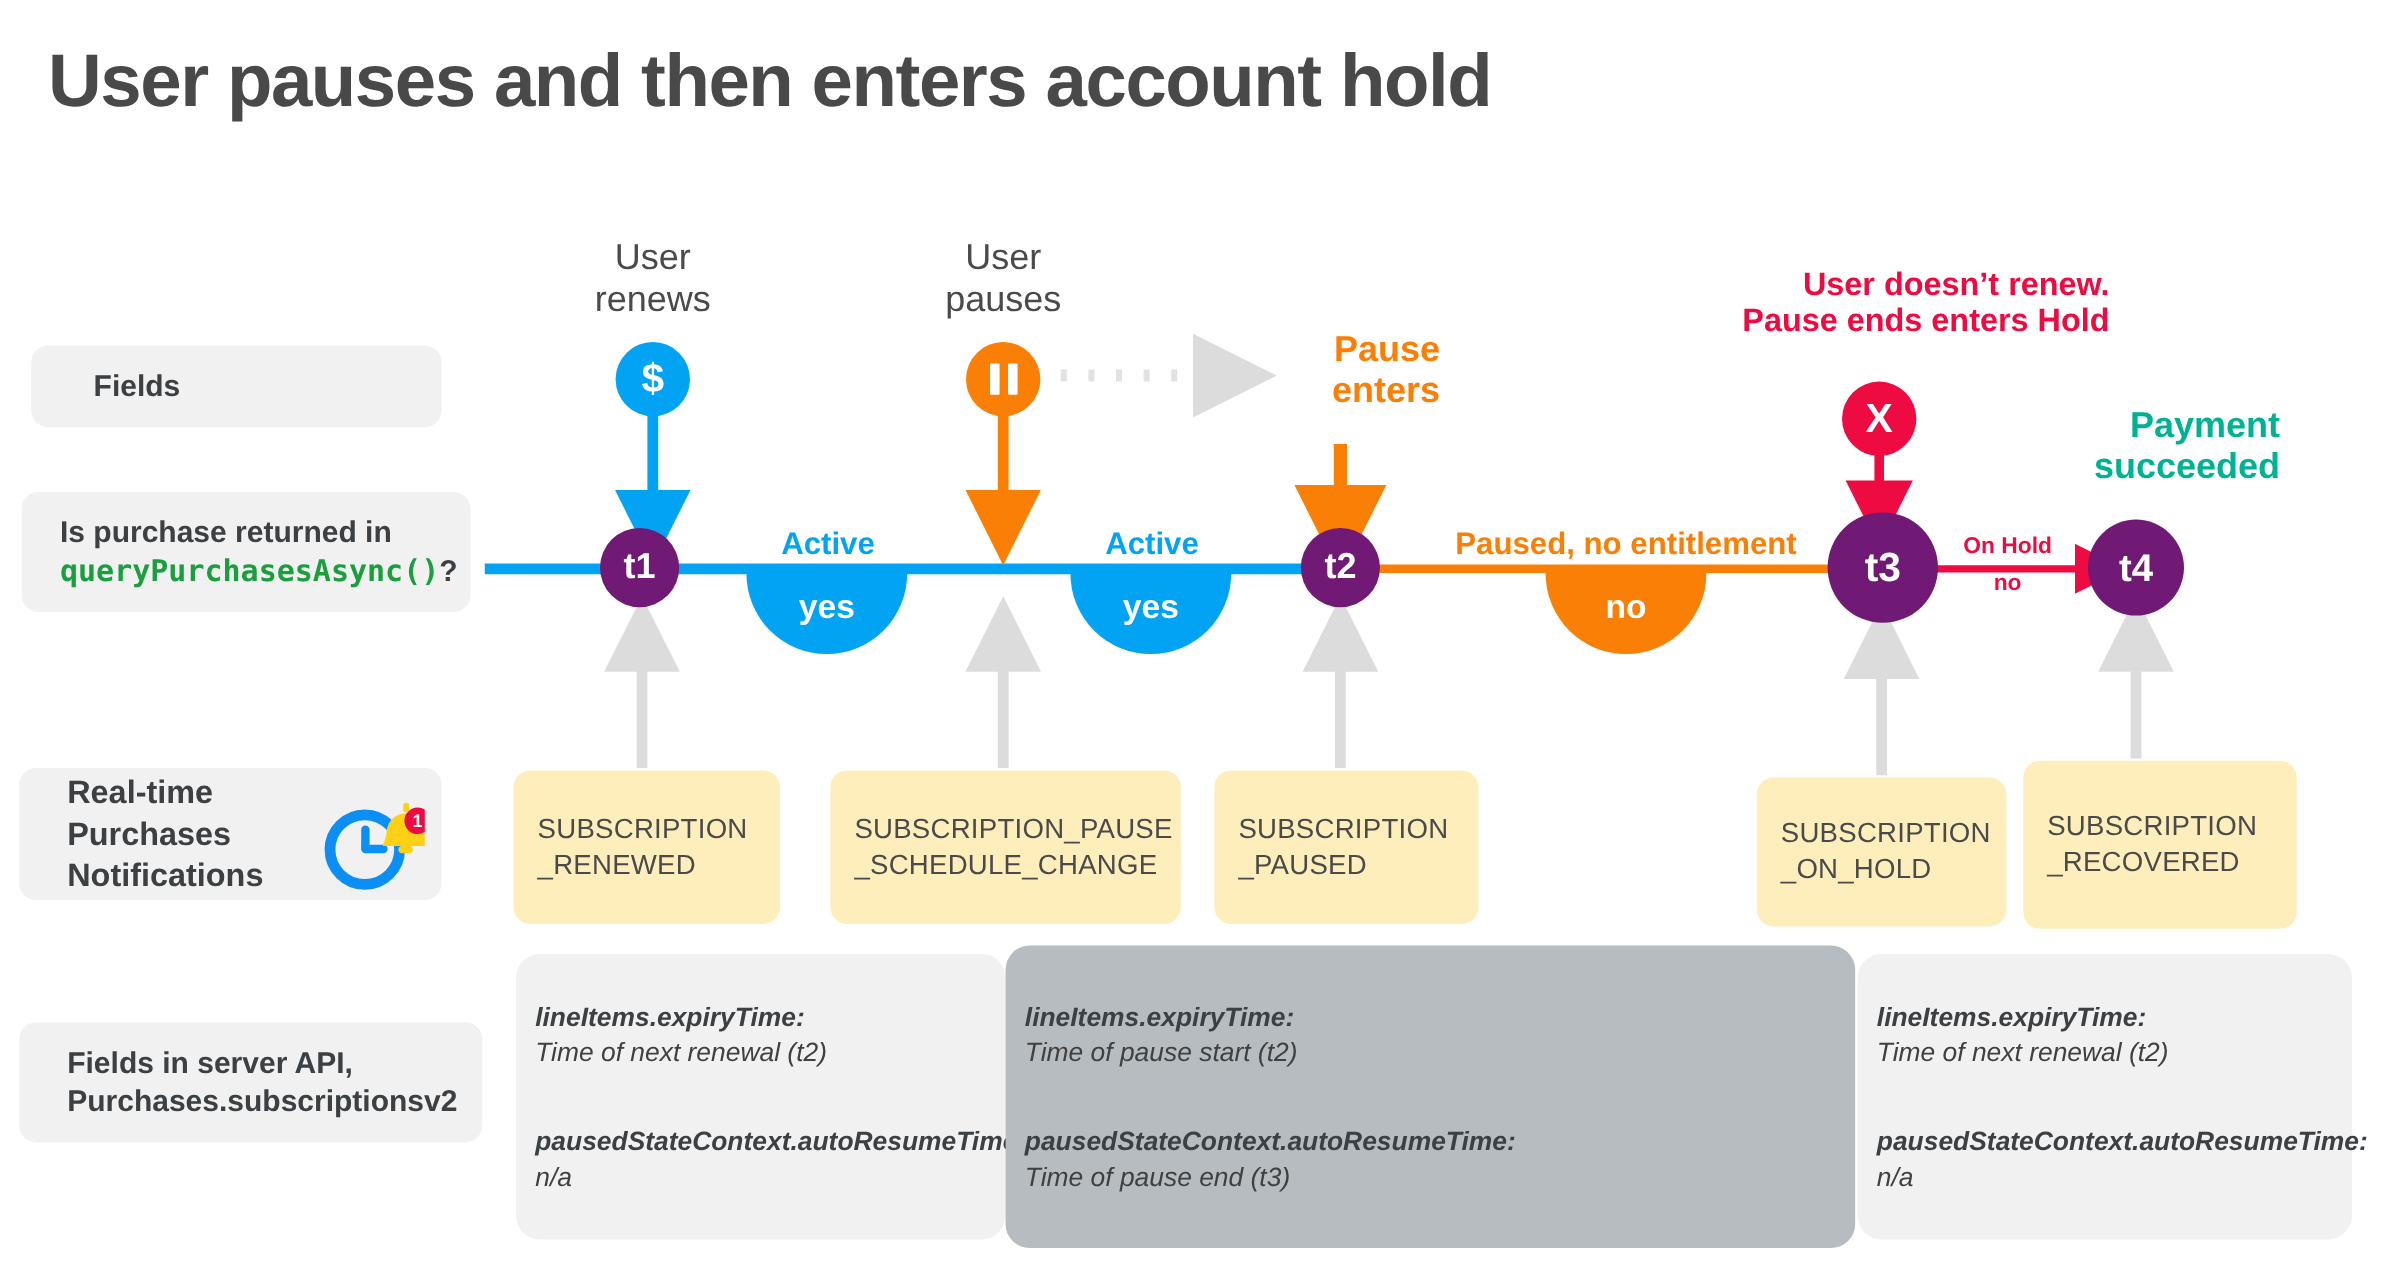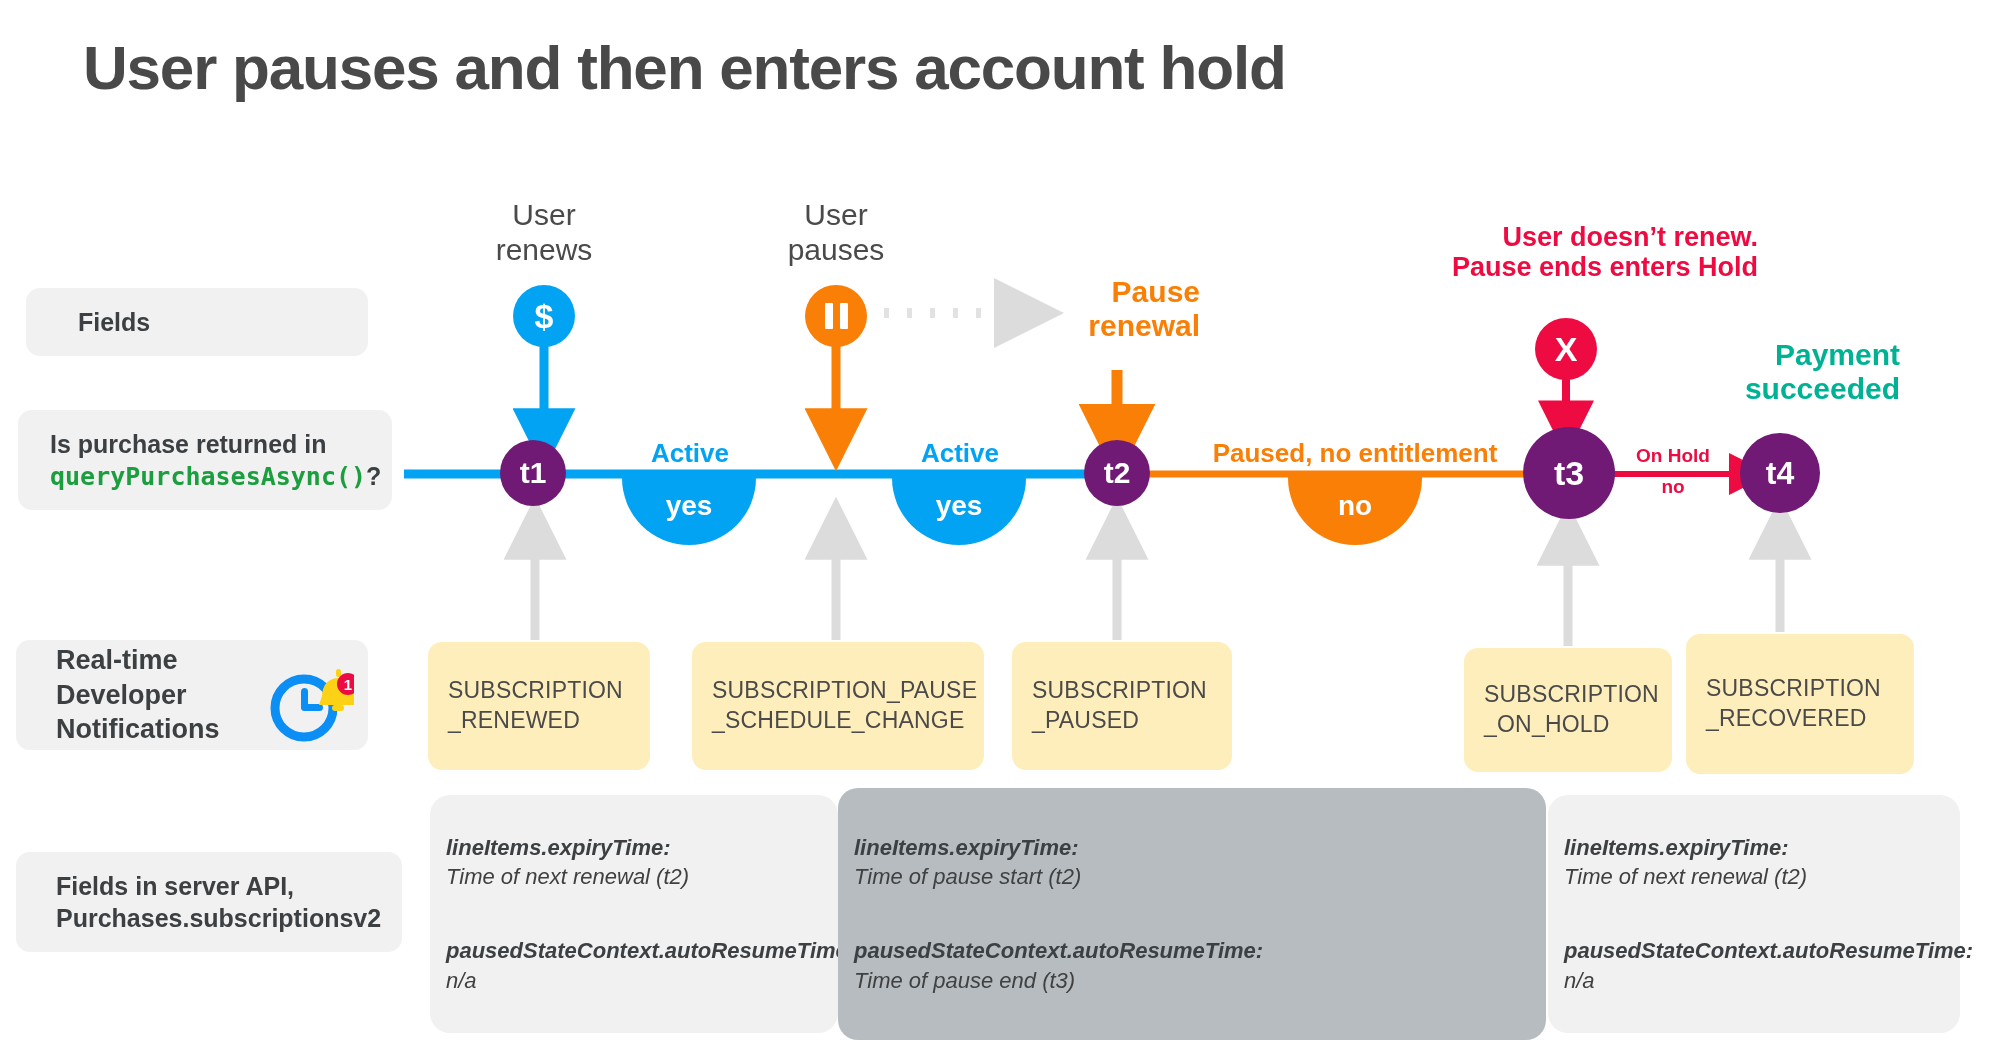--- a/index.html
+++ b/index.html
@@ -8,21 +8,21 @@
     background: #ffffff;
     font-family: "Liberation Sans", sans-serif;
     overflow: hidden;
   }
   #root { position: relative; width: 1999px; height: 1051px; }
 
   
   .page-title {
     position: absolute; left: 40px; top: 32px;
     font-size: 62px; font-weight: 700; color: #494949;
-    letter-spacing: -1.2px; white-space: nowrap; margin-left: 43px;
+    letter-spacing: -1.2px; white-space: nowrap;
   }
 
   
   .row-label {
     position: absolute;
     background: #f1f1f1;
     border-radius: 14px;
     display: flex; align-items: center;
     padding: 0 26px;
     color: #3c4043;
@@ -196,21 +196,21 @@
   <div class="row-label" id="label-purchase">
     <div class="txt">
       <span>Is purchase returned in</span><br>
       <span class="code-green">queryPurchasesAsync()</span><span>?</span>
     </div>
   </div>
 
   <div class="row-label" id="label-rtdn">
     <div class="txt">
       <span>Real-time</span><br>
-      <span>Developer</span><br>
+      <span>Purchases</span><br>
       <span>Notifications</span>
     </div>
     <svg class="rtdn-icon" viewBox="0 0 90 90">
       <circle cx="40" cy="48" r="29" fill="none" stroke="#0b8ff5" stroke-width="9"></circle>
       <rect x="37" y="28" width="7" height="22" rx="3.5" fill="#0b8ff5"></rect>
       <rect x="37" y="44" width="22" height="7" rx="3.5" fill="#0b8ff5"></rect>
       <path d="M58 36 C58 24 66 18 74 18 C82 18 90 24 90 36 L93 45 L55 45 Z" fill="#fcd116"></path>
       <rect x="68" y="45" width="12" height="6" rx="3" fill="#fcd116"></rect>
       <rect x="72" y="9" width="5" height="8" rx="2.5" fill="#fcd116"></rect>
       <circle cx="84" cy="24" r="11" fill="#ec0b43"></circle>
@@ -228,21 +228,21 @@
   <div class="evt-cap" id="cap-renew">
     <span>User</span><br>
     <span>renews</span>
   </div>
   <div class="evt-cap" id="cap-pause">
     <span>User</span><br>
     <span>pauses</span>
   </div>
   <div class="evt-cap-strong" id="cap-pausestarts">
     <span>Pause</span><br>
-    <span>renewal</span>
+    <span>enters</span>
   </div>
   <div class="evt-cap-strong" id="cap-doesntrenew">
     <span>User doesn’t renew.</span><br>
     <span>Pause ends enters Hold</span>
   </div>
   <div class="evt-cap-strong" id="cap-payment">
     <span>Payment</span><br>
     <span>succeeded</span>
   </div>
 

